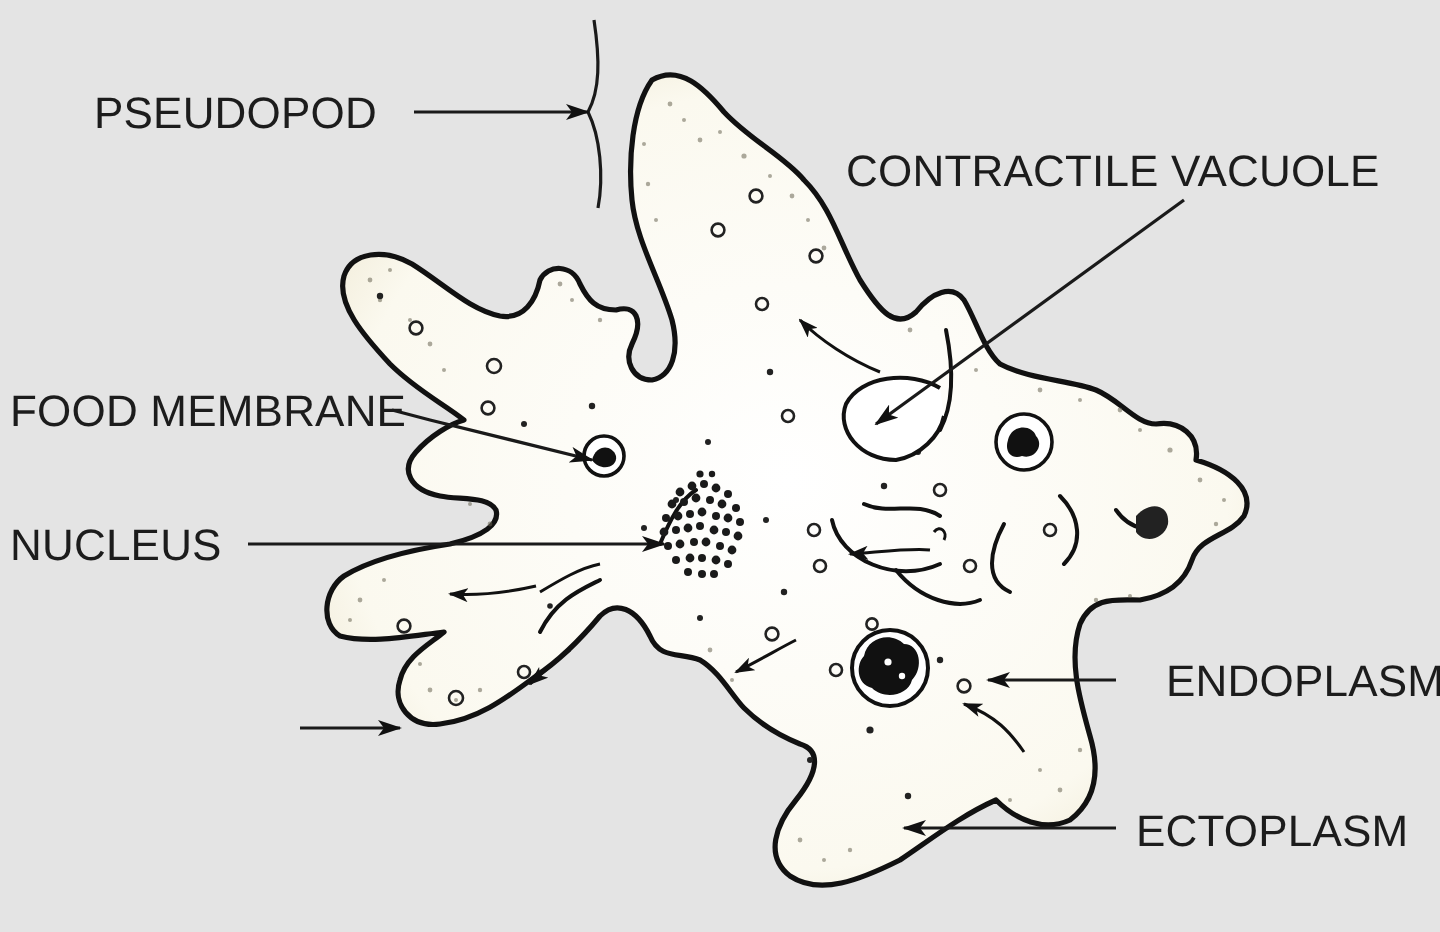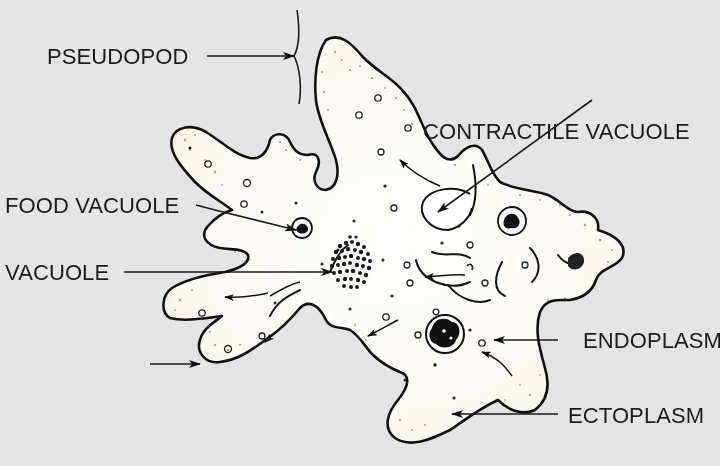--- a/index.html
+++ b/index.html
@@ -286,18 +286,18 @@
 
       <line x1="150" y1="364" x2="200" y2="364" marker-end="url(#arrowhead)"></line>
 
       <line x1="558" y1="340" x2="494" y2="340" marker-end="url(#arrowhead)"></line>
 
       <line x1="558" y1="414" x2="452" y2="414" marker-end="url(#arrowhead)"></line>
     </g>
   </svg>
 
   <div class="label" style="left:47px; top:46px;">PSEUDOPOD</div>
-  <div class="label" style="left:423px; top:75px;margin-top:46px;">CONTRACTILE VACUOLE</div>
-  <div class="label" style="left:5px; top:195px;">FOOD VACUOLE</div>
-  <div class="label" style="left:5px; top:262px;">VACUOLE</div>
+  <div class="label" style="left:423px; top:75px;">CONTRACTILE VACUOLE</div>
+  <div class="label" style="left:5px; top:195px;">FOOD MEMBRANE</div>
+  <div class="label" style="left:5px; top:262px;">NUCLEUS</div>
   <div class="label" style="left:563px; top:330px;margin-left:20px;">ENDOPLASM</div>
   <div class="label" style="left:568px; top:405px;">ECTOPLASM</div>
 </div>
 
 </body></html>

